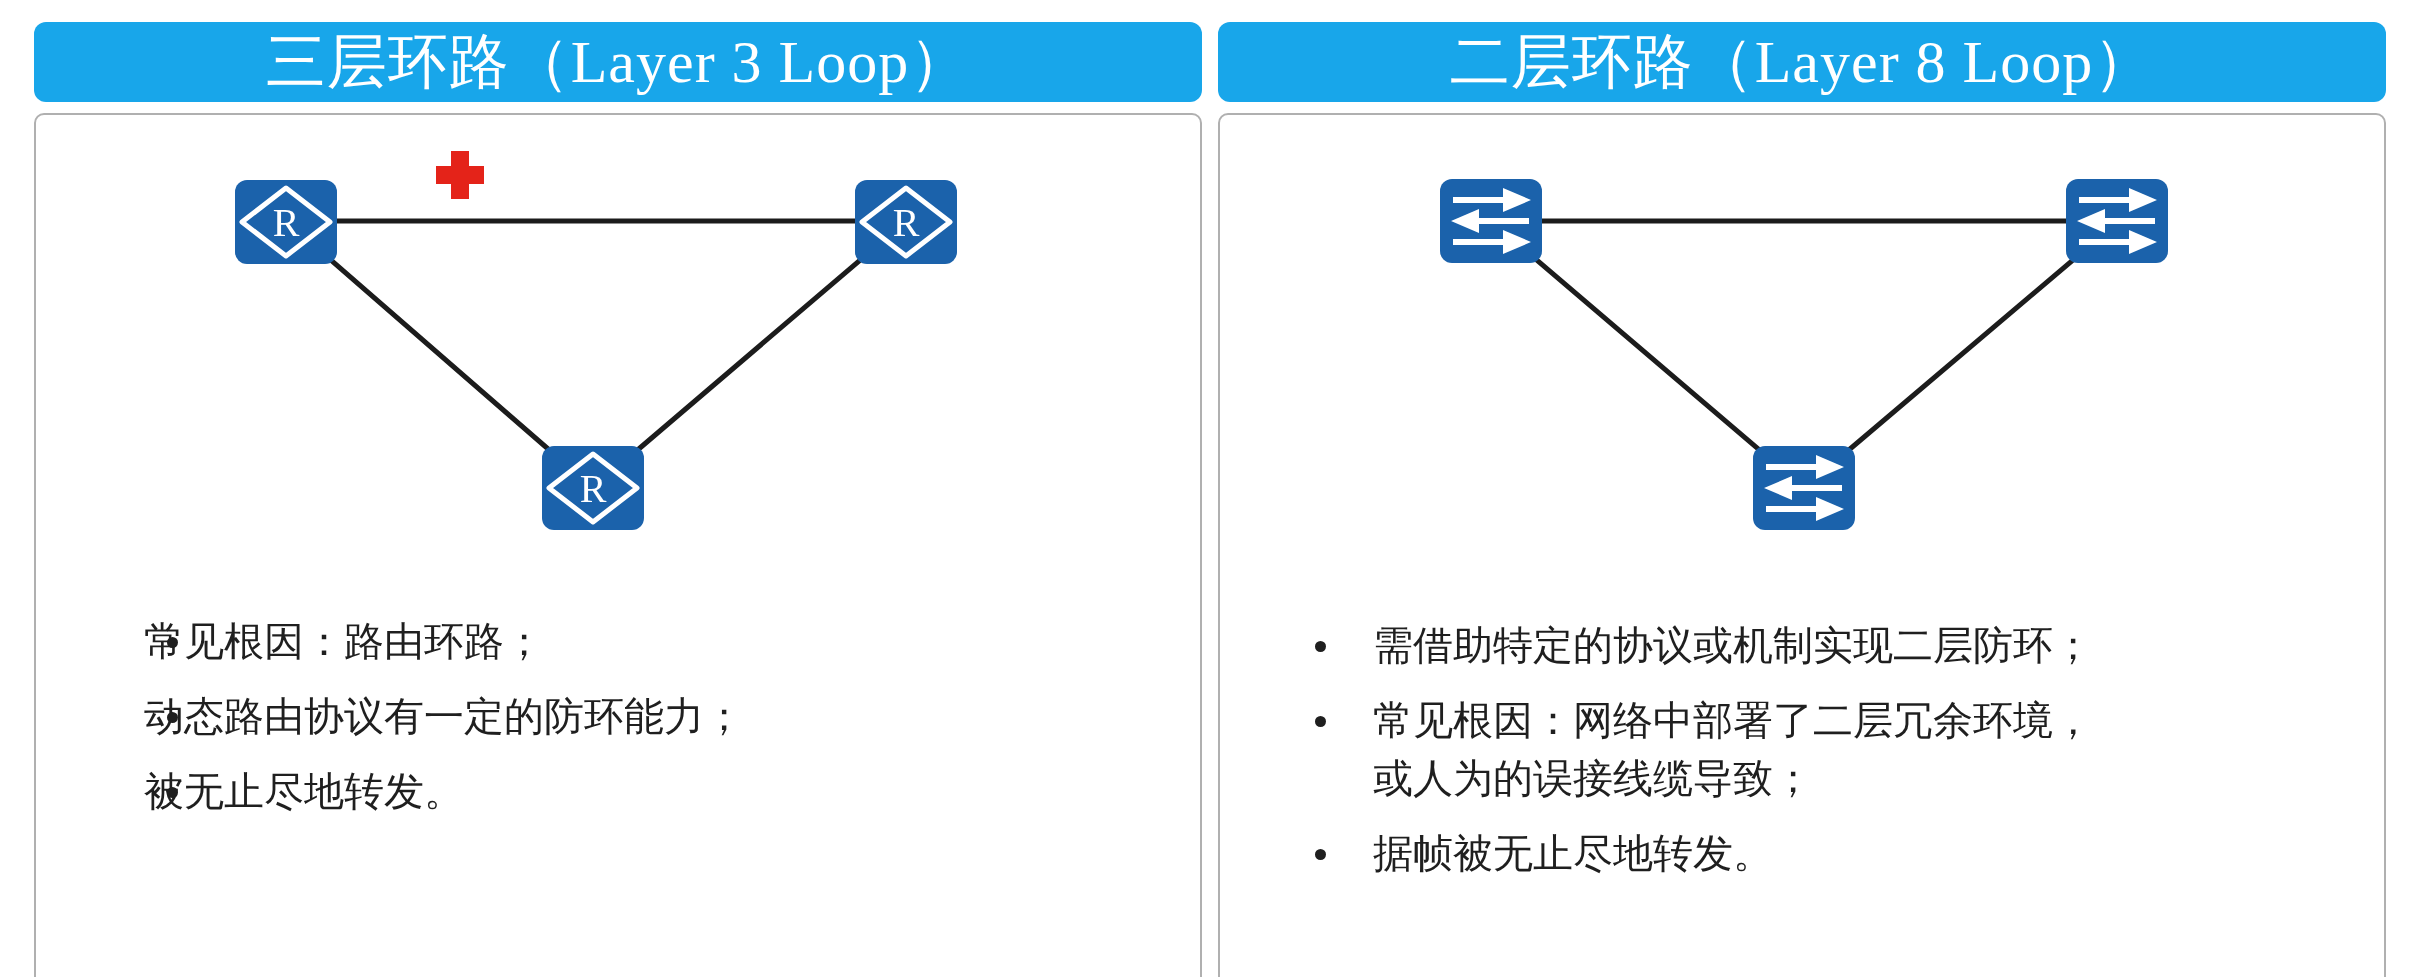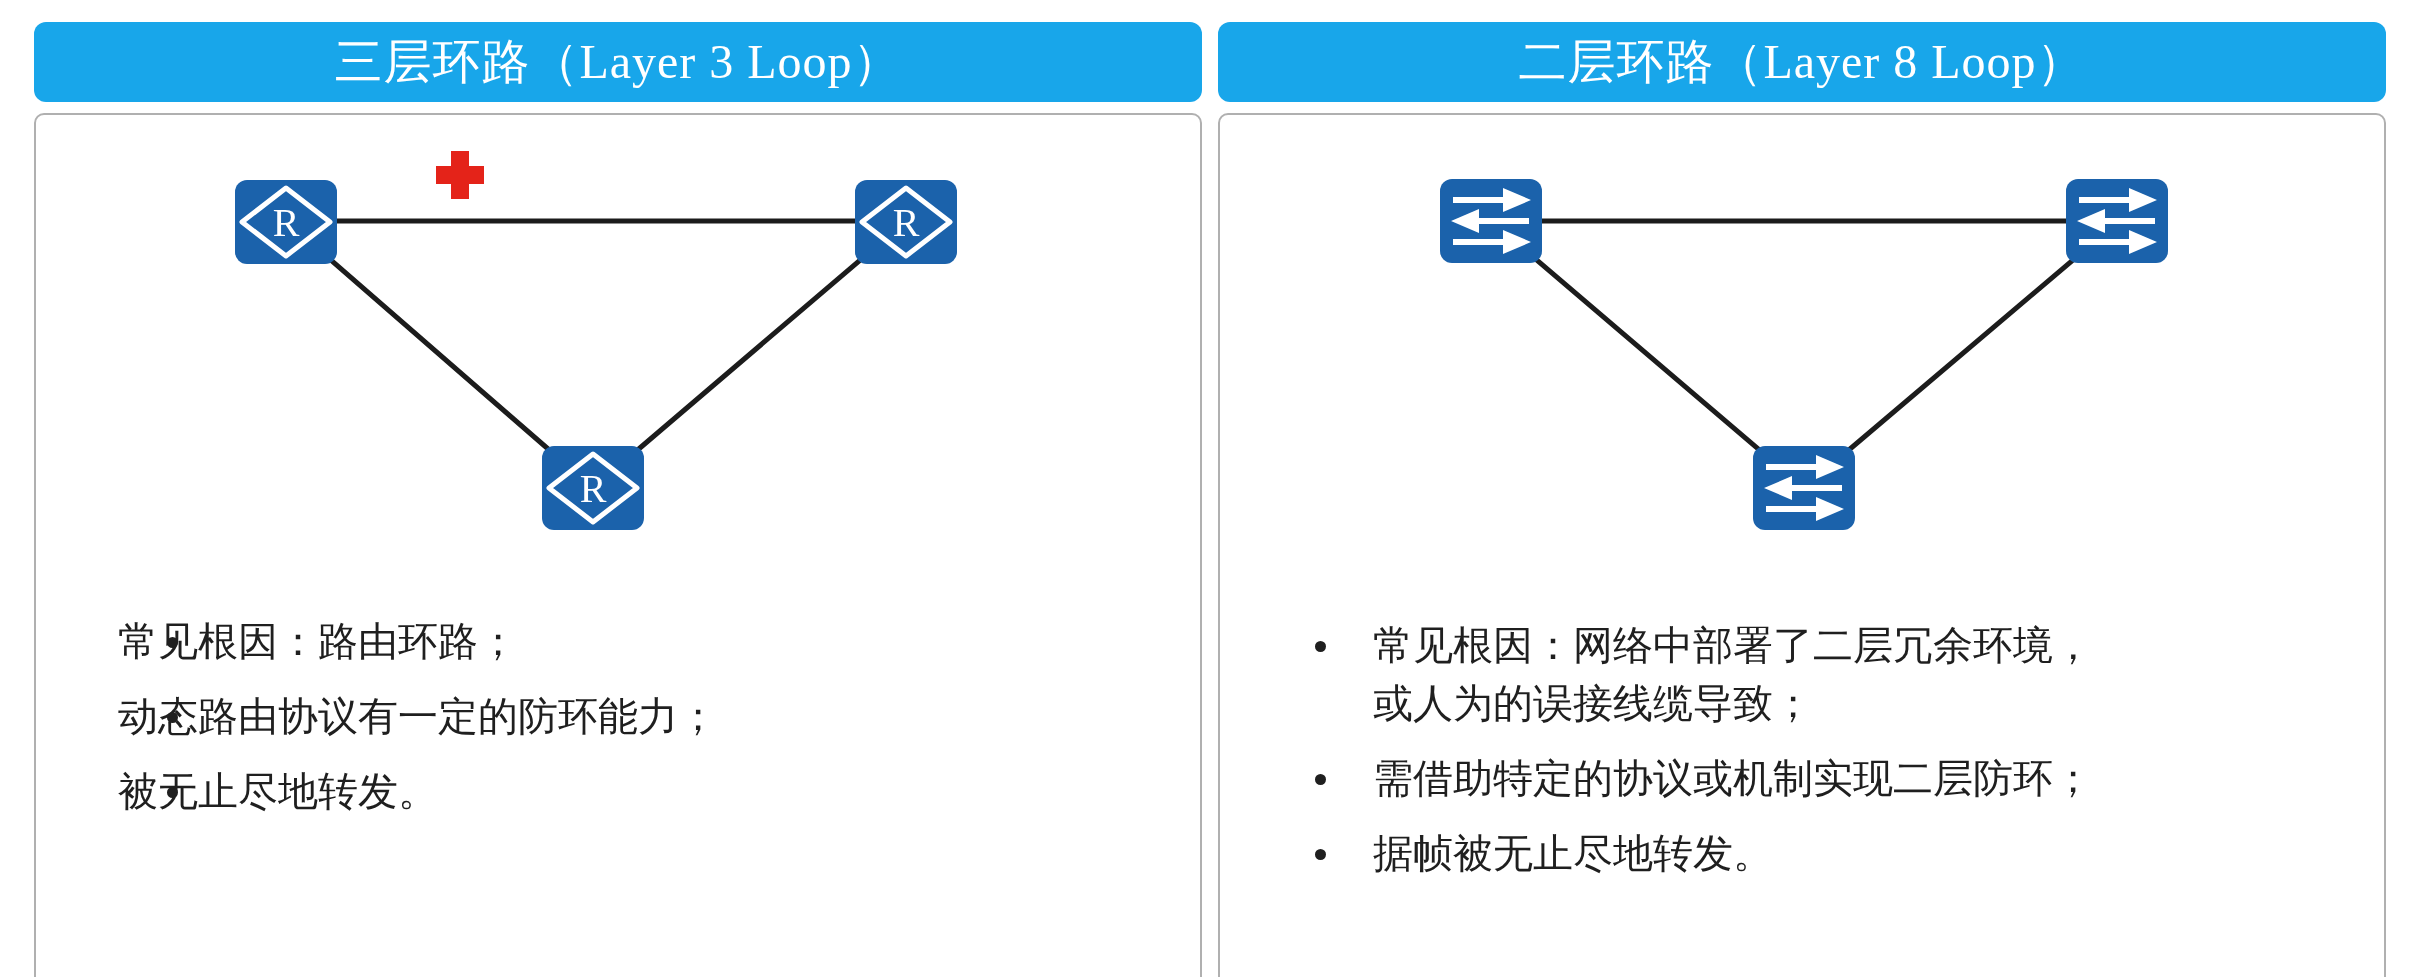--- a/index.html
+++ b/index.html
@@ -19,21 +19,21 @@
     width: 2429px;
     height: 977px;
   }
   .col { width: 1168px; flex: 0 0 auto; }
   .hdr {
     height: 80px;
     background: #18a6ea;
     border-radius: 12px;
     text-align: center;
     line-height: 80px;
-    font-size: 48px;
+    font-size: 60px;
     letter-spacing: 1px;
     color: #ffffff;
     font-weight: 400;
   }
   .panel {
     box-sizing: border-box;
     margin-top: 11px;
     border: 2px solid #b0b0b0;
     border-radius: 10px;
     height: 1010px;          
@@ -66,21 +66,21 @@
     position: absolute;
     width: 11px;
     height: 11px;
     border-radius: 50%;
     background: #1f1f1f;
     top: 24px;
   }
   .bullets .line { display: block; white-space: nowrap; }
 
   .bullets-l3 { top: 498px; }
-  .bullets-l3 li { padding-left: 82px; }
+  .bullets-l3 li { padding-left: 108px; }
   .bullets-l3 li::before { left: 131px; }
 
   .bullets-l2 { top: 502px; }
   .bullets-l2 li { padding-left: 153px; }
   .bullets-l2 li::before { left: 95px; }
 </style>
 </head>
 <body>
 
 <div class="page">
@@ -177,25 +177,25 @@
             <rect x="1" y="1" width="102" height="84" rx="12" fill="#1b62ab"></rect>
             <path d="M14 19 h50 v-9 l28 12 -28 12 v-9 h-50 z" fill="#ffffff"></path>
             <path d="M90 40 h-50 v-9 l-28 12 28 12 v-9 h50 z" fill="#ffffff"></path>
             <path d="M14 61 h50 v-9 l28 12 -28 12 v-9 h-50 z" fill="#ffffff"></path>
           </svg>
         </div>
       </div>
 
       <ul class="bullets bullets-l2">
         <li>
+          <span class="line">需借助特定的协议或机制实现二层防环；</span>
+        </li>
+        <li>
           <span class="line">常见根因：网络中部署了二层冗余环境，</span>
           <span class="line">或人为的误接线缆导致；</span>
-        </li>
-        <li>
-          <span class="line">需借助特定的协议或机制实现二层防环；</span>
         </li>
         <li>
           <span class="line">据帧被无止尽地转发。</span>
         </li>
       </ul>
     </div>
   </section>
 
 </div>
 

